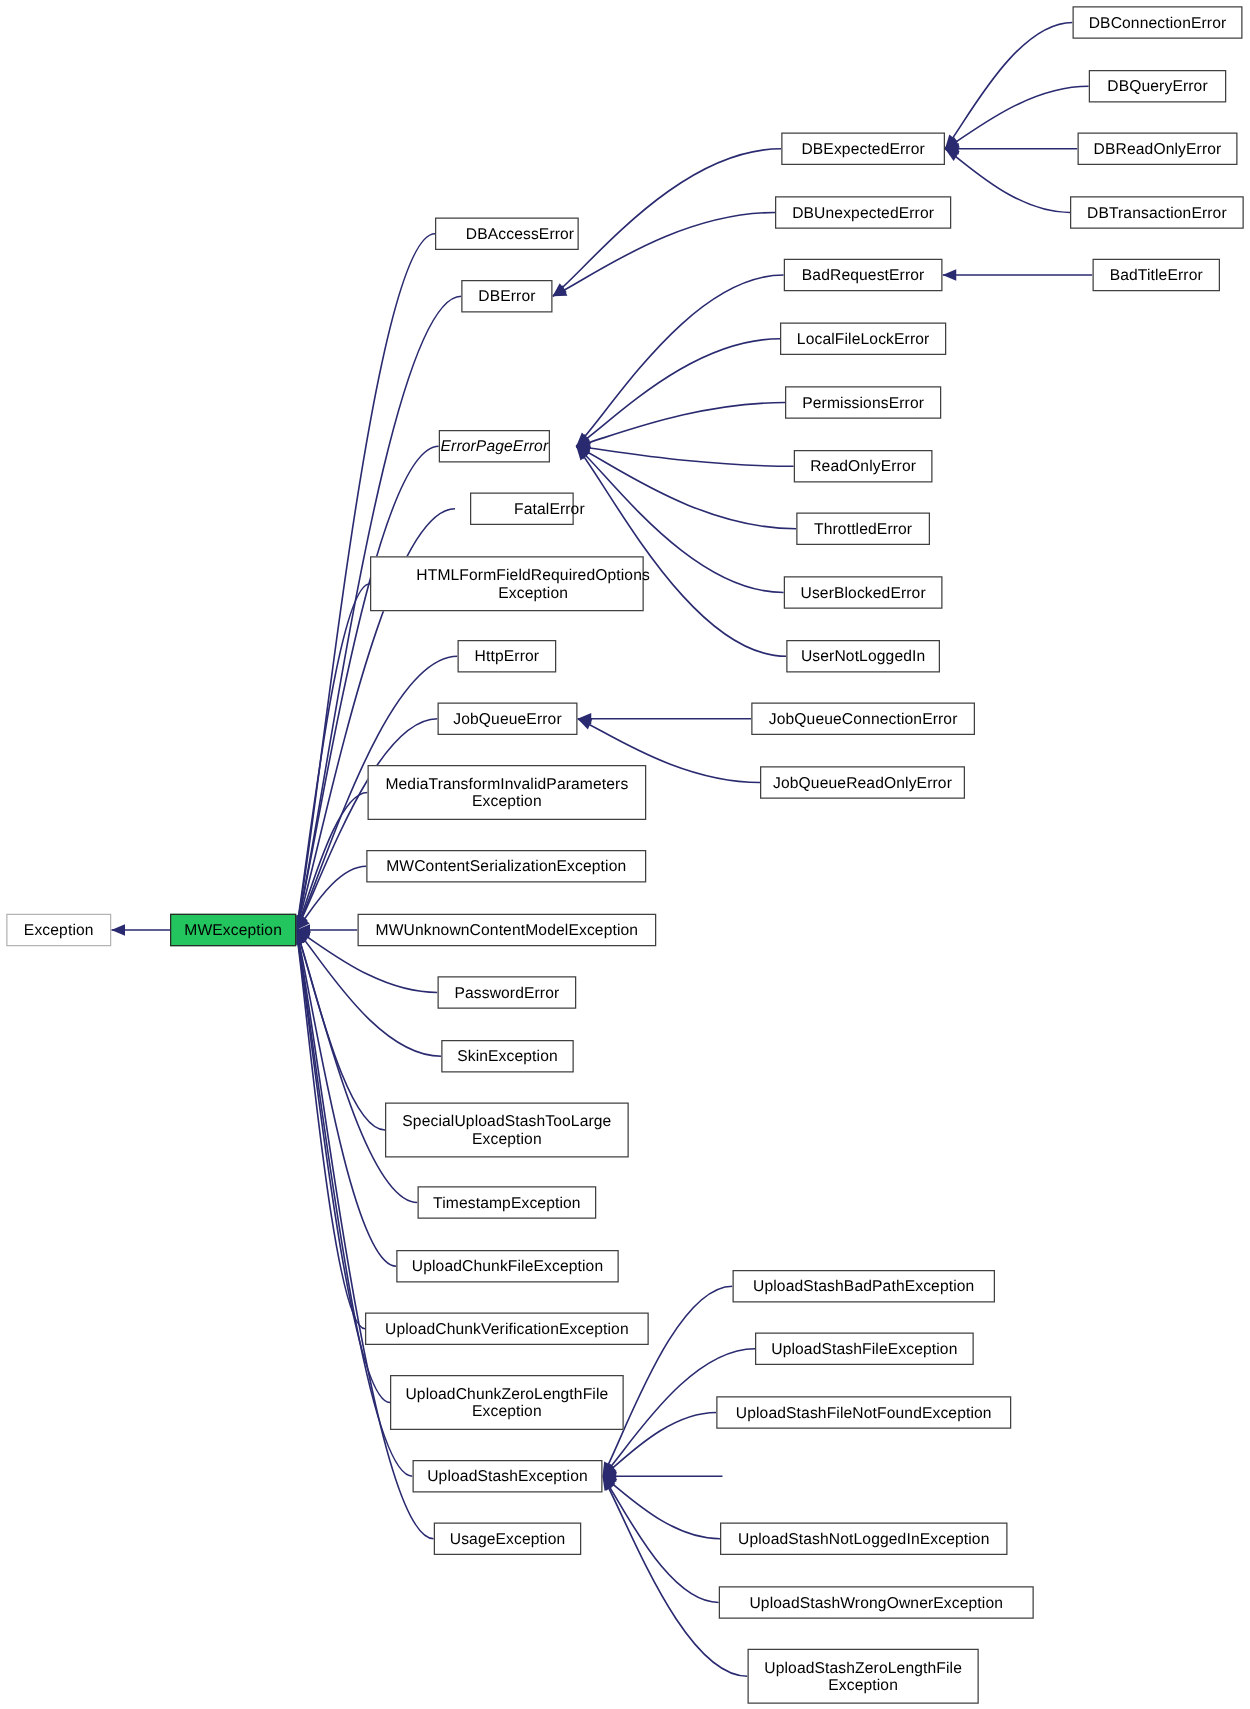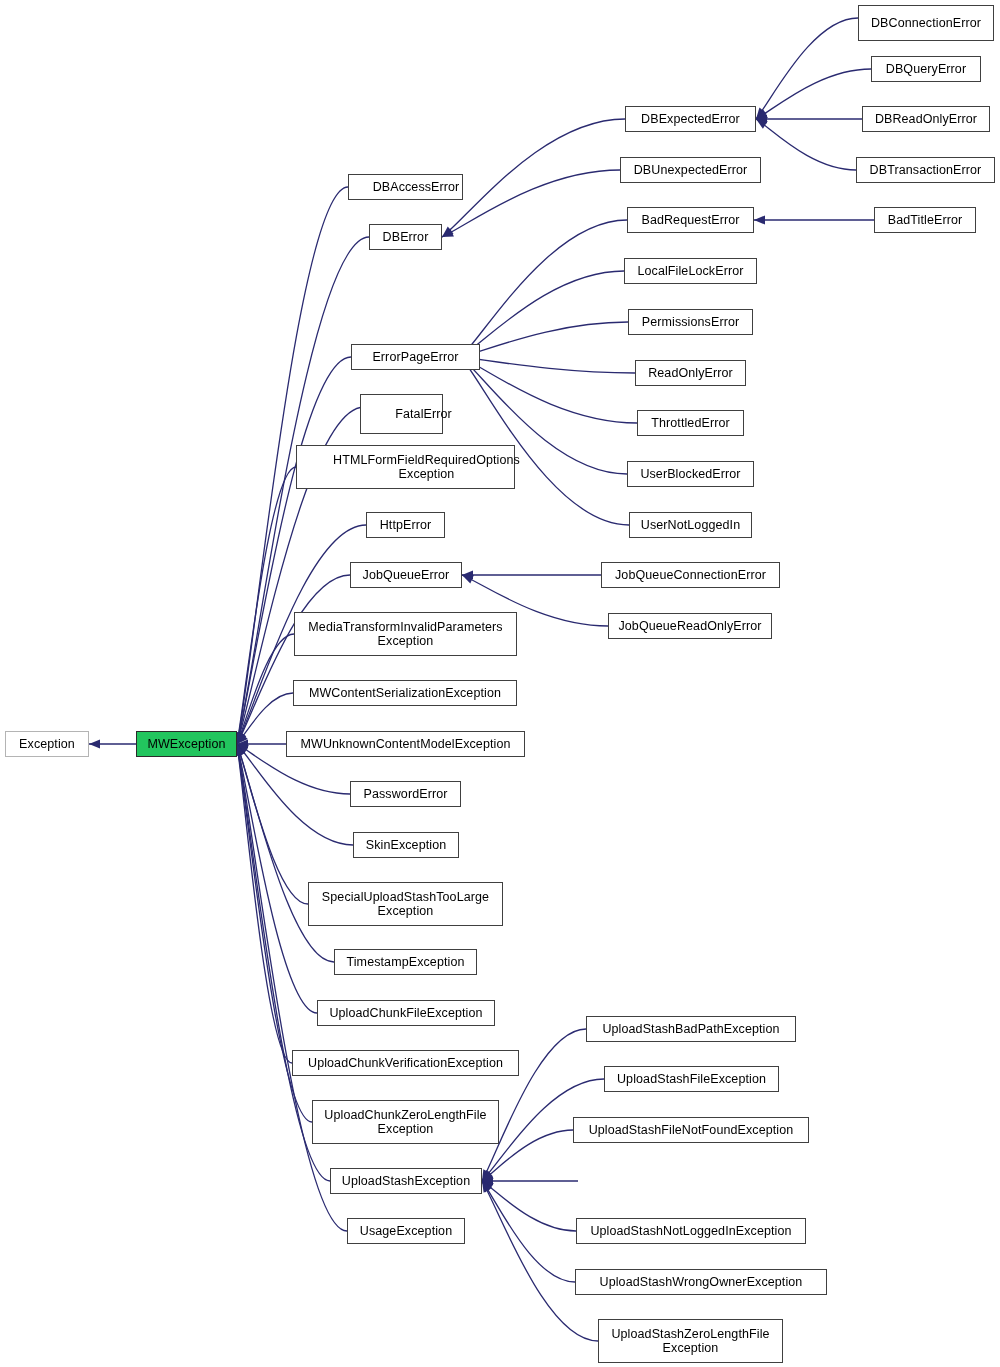--- a/index.html
+++ b/index.html
@@ -136,22 +136,22 @@
       <polygon points="482,1181 493.72964850043513,1183.1390058569905 488.7151147548959,1190.8522704910379" fill="#2a2a70"></polygon>
       <path d="M 575 1282 C 533.15 1282, 496.6475 1200.4425, 482 1181" fill="none" stroke="#2a2a70" stroke-width="1.3"></path>
       <polygon points="482,1181 492.29300266090877,1187.0178149043093 484.9449248547345,1192.55367550176" fill="#2a2a70"></polygon>
       <path d="M 598 1341 C 545.8 1341, 500.27 1211.8, 482 1181" fill="none" stroke="#2a2a70" stroke-width="1.3"></path>
       <polygon points="482,1181 491.5682697527953,1188.1139450333653 483.65563319318034,1192.8075771744097" fill="#2a2a70"></polygon>
     </svg>
 <div class="node base" style="left: 5px; top: 731px; width: 84px; height: 26px;">Exception</div>
     <div class="node root" style="left: 136px; top: 731px; width: 101px; height: 26px;">MWException</div>
     <div class="node" style="left: 348px; top: 174px; width: 115px; height: 26px; padding-left: 21px;">DBAccessError</div>
     <div class="node" style="left: 369px; top: 224px; width: 73px; height: 26px;">DBError</div>
-    <div class="node" style="left: 351px; top: 344px; width: 129px; height: 26px;">ErrorPageError</div>
-    <div class="node" style="left: 360px; top: 394px; width: 83px; height: 40px; padding-left: 44px;">FatalError</div>
+    <div class="node" style="left: 351px; top: 344px; width: 89px; height: 26px; font-style: italic;">ErrorPageError</div>
+    <div class="node" style="left: 376px; top: 394px; width: 83px; height: 26px; padding-left: 44px;">FatalError</div>
     <div class="node" style="left: 296px; top: 445px; width: 219px; height: 44px; padding-left: 42px;">HTMLFormFieldRequiredOptions
 Exception</div>
     <div class="node" style="left: 366px; top: 512px; width: 79px; height: 26px;">HttpError</div>
     <div class="node" style="left: 350px; top: 562px; width: 112px; height: 26px;">JobQueueError</div>
     <div class="node" style="left: 294px; top: 612px; width: 223px; height: 44px;">MediaTransformInvalidParameters
 Exception</div>
     <div class="node" style="left: 293px; top: 680px; width: 224px; height: 26px;">MWContentSerializationException</div>
     <div class="node" style="left: 286px; top: 731px; width: 239px; height: 26px;">MWUnknownContentModelException</div>
     <div class="node" style="left: 350px; top: 781px; width: 111px; height: 26px;">PasswordError</div>
     <div class="node" style="left: 353px; top: 832px; width: 106px; height: 26px;">SkinException</div>
@@ -168,21 +168,21 @@
     <div class="node" style="left: 620px; top: 157px; width: 141px; height: 26px;">DBUnexpectedError</div>
     <div class="node" style="left: 627px; top: 207px; width: 127px; height: 26px;">BadRequestError</div>
     <div class="node" style="left: 624px; top: 258px; width: 133px; height: 26px;">LocalFileLockError</div>
     <div class="node" style="left: 628px; top: 309px; width: 125px; height: 26px;">PermissionsError</div>
     <div class="node" style="left: 635px; top: 360px; width: 111px; height: 26px;">ReadOnlyError</div>
     <div class="node" style="left: 637px; top: 410px; width: 107px; height: 26px;">ThrottledError</div>
     <div class="node" style="left: 627px; top: 461px; width: 127px; height: 26px;">UserBlockedError</div>
     <div class="node" style="left: 629px; top: 512px; width: 123px; height: 26px;">UserNotLoggedIn</div>
     <div class="node" style="left: 601px; top: 562px; width: 179px; height: 26px;">JobQueueConnectionError</div>
     <div class="node" style="left: 608px; top: 613px; width: 164px; height: 26px;">JobQueueReadOnlyError</div>
-    <div class="node" style="left: 858px; top: 5px; width: 136px; height: 36px;">DBConnectionError</div>
+    <div class="node" style="left: 858px; top: 5px; width: 136px; height: 26px;">DBConnectionError</div>
     <div class="node" style="left: 871px; top: 56px; width: 110px; height: 26px;">DBQueryError</div>
     <div class="node" style="left: 862px; top: 106px; width: 128px; height: 26px;">DBReadOnlyError</div>
     <div class="node" style="left: 856px; top: 157px; width: 139px; height: 26px;">DBTransactionError</div>
     <div class="node" style="left: 874px; top: 207px; width: 102px; height: 26px;">BadTitleError</div>
     <div class="node" style="left: 586px; top: 1016px; width: 210px; height: 26px;">UploadStashBadPathException</div>
     <div class="node" style="left: 604px; top: 1066px; width: 175px; height: 26px;">UploadStashFileException</div>
     <div class="node" style="left: 573px; top: 1117px; width: 236px; height: 26px;">UploadStashFileNotFoundException</div>
     <div class="node" style="left: 576px; top: 1218px; width: 230px; height: 26px;">UploadStashNotLoggedInException</div>
     <div class="node" style="left: 575px; top: 1269px; width: 252px; height: 26px;">UploadStashWrongOwnerException</div>
     <div class="node" style="left: 598px; top: 1319px; width: 185px; height: 44px;">UploadStashZeroLengthFile

